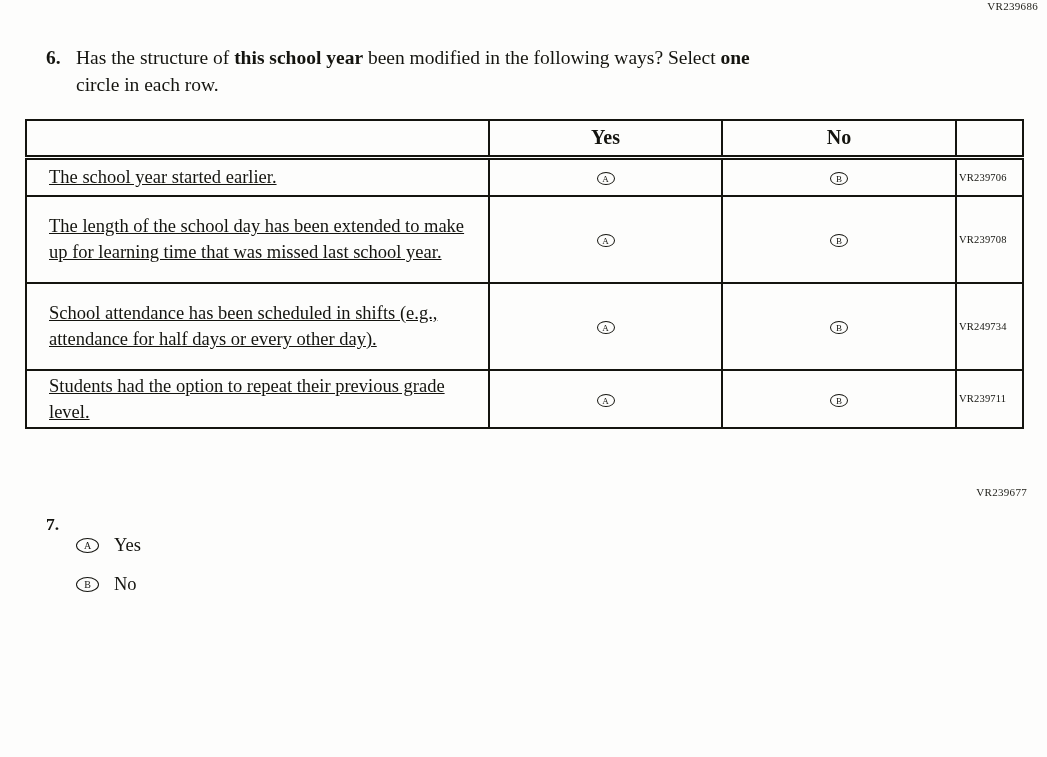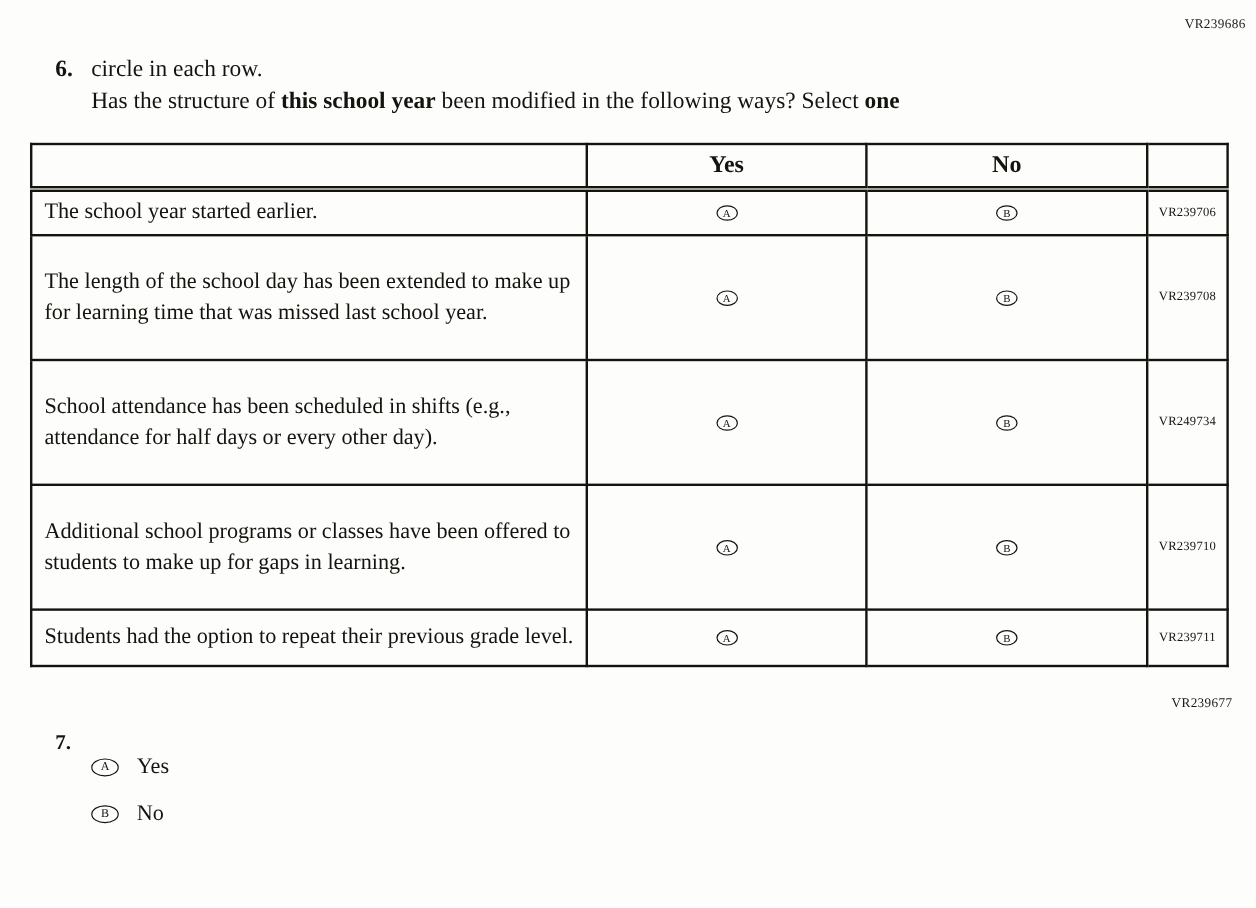--- a/index.html
+++ b/index.html
@@ -9,22 +9,22 @@
     font-family: "Liberation Serif", "DejaVu Serif", serif;
     color: #14140f;
     position: relative;
     overflow: hidden;
   }
   .code-text {
     font-size: 11px;
     letter-spacing: 0.3px;
     color: #1c1c16;
   }
-  .top-code { position: absolute; top: 14px; right: 9px; }
-  .mid-code { text-align: right; margin: 24px 20px 0 0; }
+  .top-code { position: absolute; top: 0; right: 9px; }
+  .mid-code { text-align: right; margin: 57px 20px 0 0; }
 
   
   .question { display: flex; align-items: flex-start; }
   .q6 { margin: 44px 40px 0 46px; font-size: 19.5px; line-height: 27px; }
   .qnum { font-weight: bold; width: 30px; flex: 0 0 30px; }
   .qtext { flex: 1; }
   .qtext b { font-weight: bold; }
 
   
   table.grid {
@@ -41,27 +41,28 @@
   tr.header-row { height: 37px; }
   tr.header-row th {
     font-size: 20px;
     font-weight: bold;
     text-align: center;
     border-bottom: 5px double #14140f;
   }
   td.stmt {
     font-size: 18.5px;
     line-height: 26px;
-    padding: 2px 10px;
+    padding: 2px 22px;
     text-align: left;
+    text-decoration: underline;
   }
   td.opt { text-align: center; }
-  td.code-cell { text-align: center; font-size: 10.5px; letter-spacing: 0.2px; padding: 12px 2px; }
+  td.code-cell { text-align: left; font-size: 10.5px; letter-spacing: 0.2px; padding: 12px 2px; }
   tr.r-short { height: 31px; }
-  tr.r-tall { height: 104px; }
+  tr.r-tall { height: 87px; }
   tr.r-med { height: 47px; }
 
   
   .bubble {
     display: inline-block;
     width: 18px; height: 13px;
     border: 1px solid #14140f;
     border-radius: 50%;
     font-size: 9px;
     line-height: 12px;
@@ -92,22 +93,22 @@
 </head>
 <body>
 
 <div class="page">
 
   <div class="code-text top-code">VR239686</div>
 
   <div class="question q6">
     <span class="qnum">6.</span>
     <div class="qtext">
+      <div><span>Has the structure of </span><b>this school year</b><span> been modified in the following ways? Select </span><b>one</b></div>
       <div>circle in each row.</div>
-      <div><span>Has the structure of </span><b>this school year</b><span> been modified in the following ways? Select </span><b>one</b></div>
     </div>
   </div>
 
   <table class="grid">
     <colgroup>
       <col style="width:463px">
         <col style="width:233px">
         <col style="width:234px">
         <col style="width:67px">
     </colgroup>
@@ -134,26 +135,20 @@
       <td class="code-cell">VR239708</td>
     </tr>
 
     <tr class="r-tall">
       <td class="stmt">School attendance has been scheduled in shifts (e.g., attendance for half days or every other day).</td>
       <td class="opt"><span class="bubble">A</span></td>
       <td class="opt"><span class="bubble">B</span></td>
       <td class="code-cell">VR249734</td>
     </tr>
 
-    <tr class="r-tall">
-      <td class="stmt">Additional school programs or classes have been offered to students to make up for gaps in learning.</td>
-      <td class="opt"><span class="bubble">A</span></td>
-      <td class="opt"><span class="bubble">B</span></td>
-      <td class="code-cell">VR239710</td>
-    </tr>
 
     <tr class="r-med">
       <td class="stmt">Students had the option to repeat their previous grade level.</td>
       <td class="opt"><span class="bubble">A</span></td>
       <td class="opt"><span class="bubble">B</span></td>
       <td class="code-cell">VR239711</td>
     </tr>
   </tbody>
     </table>
 

